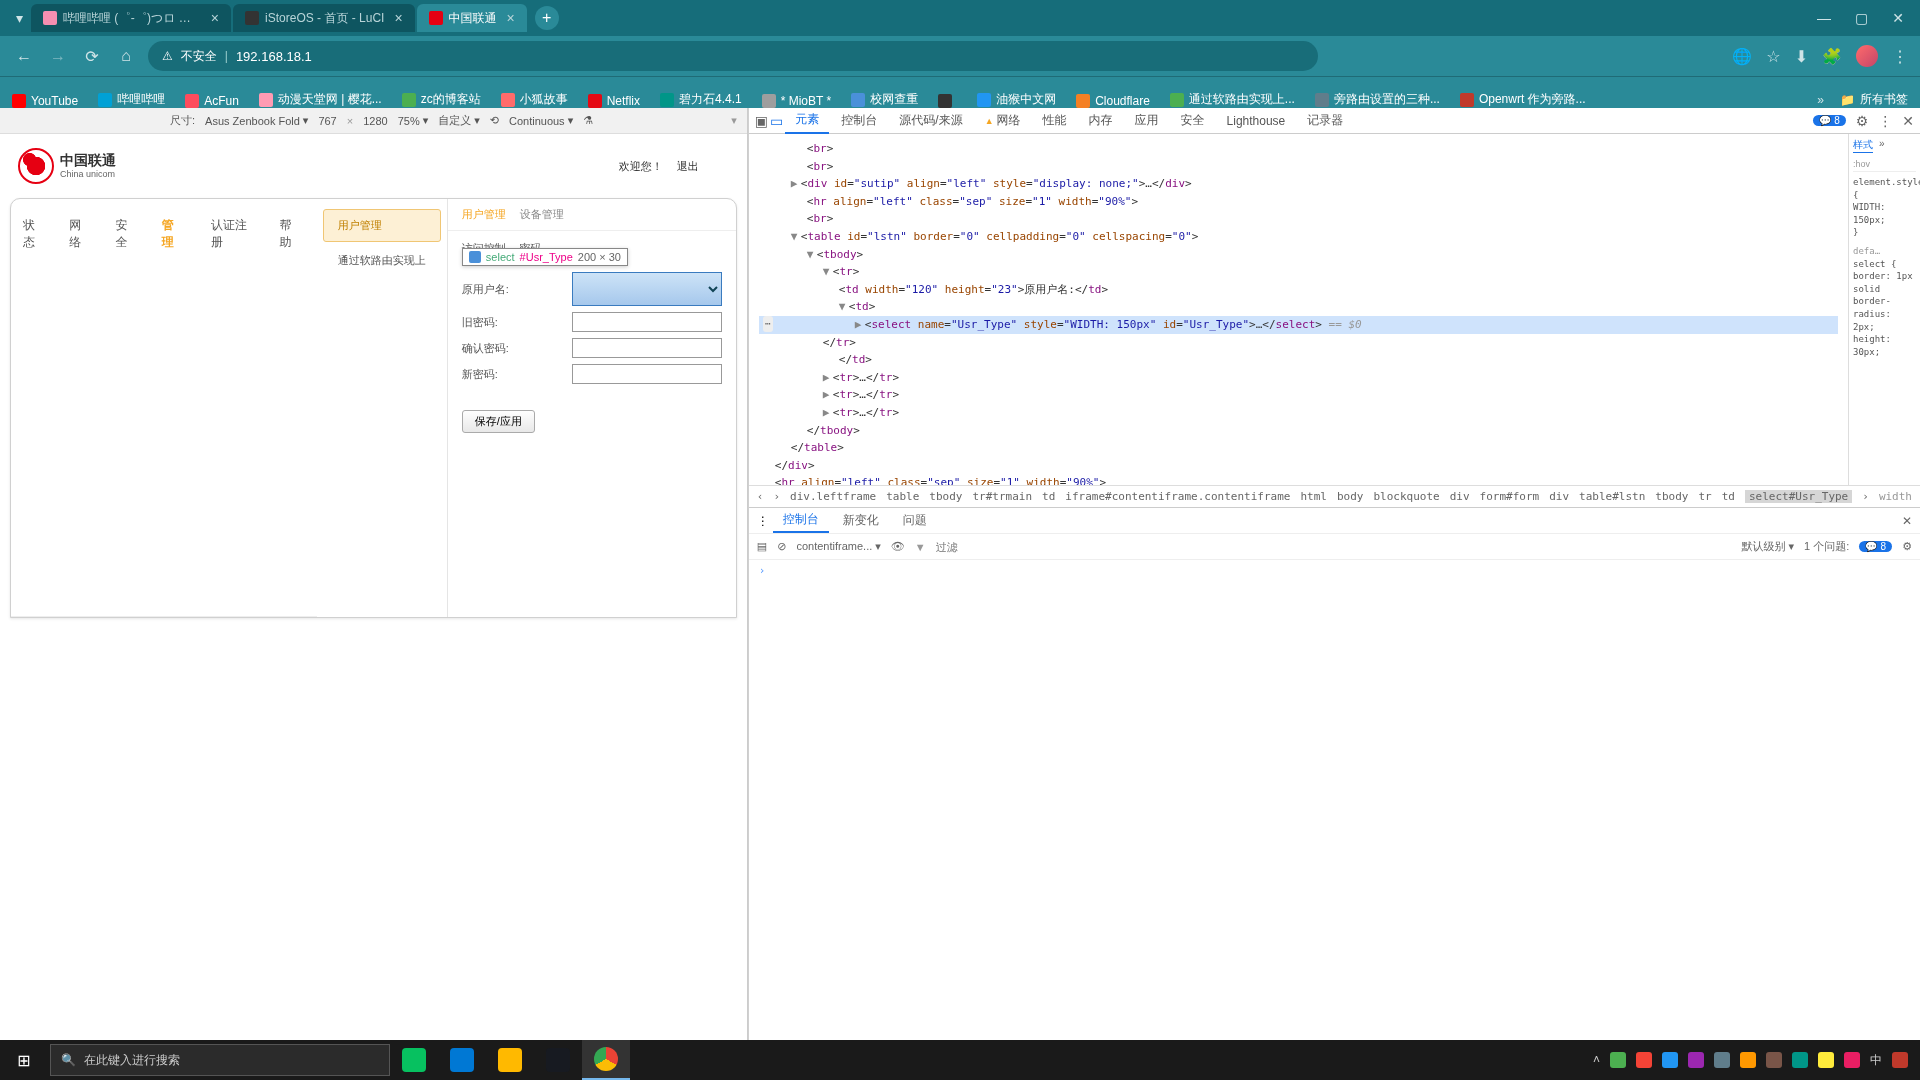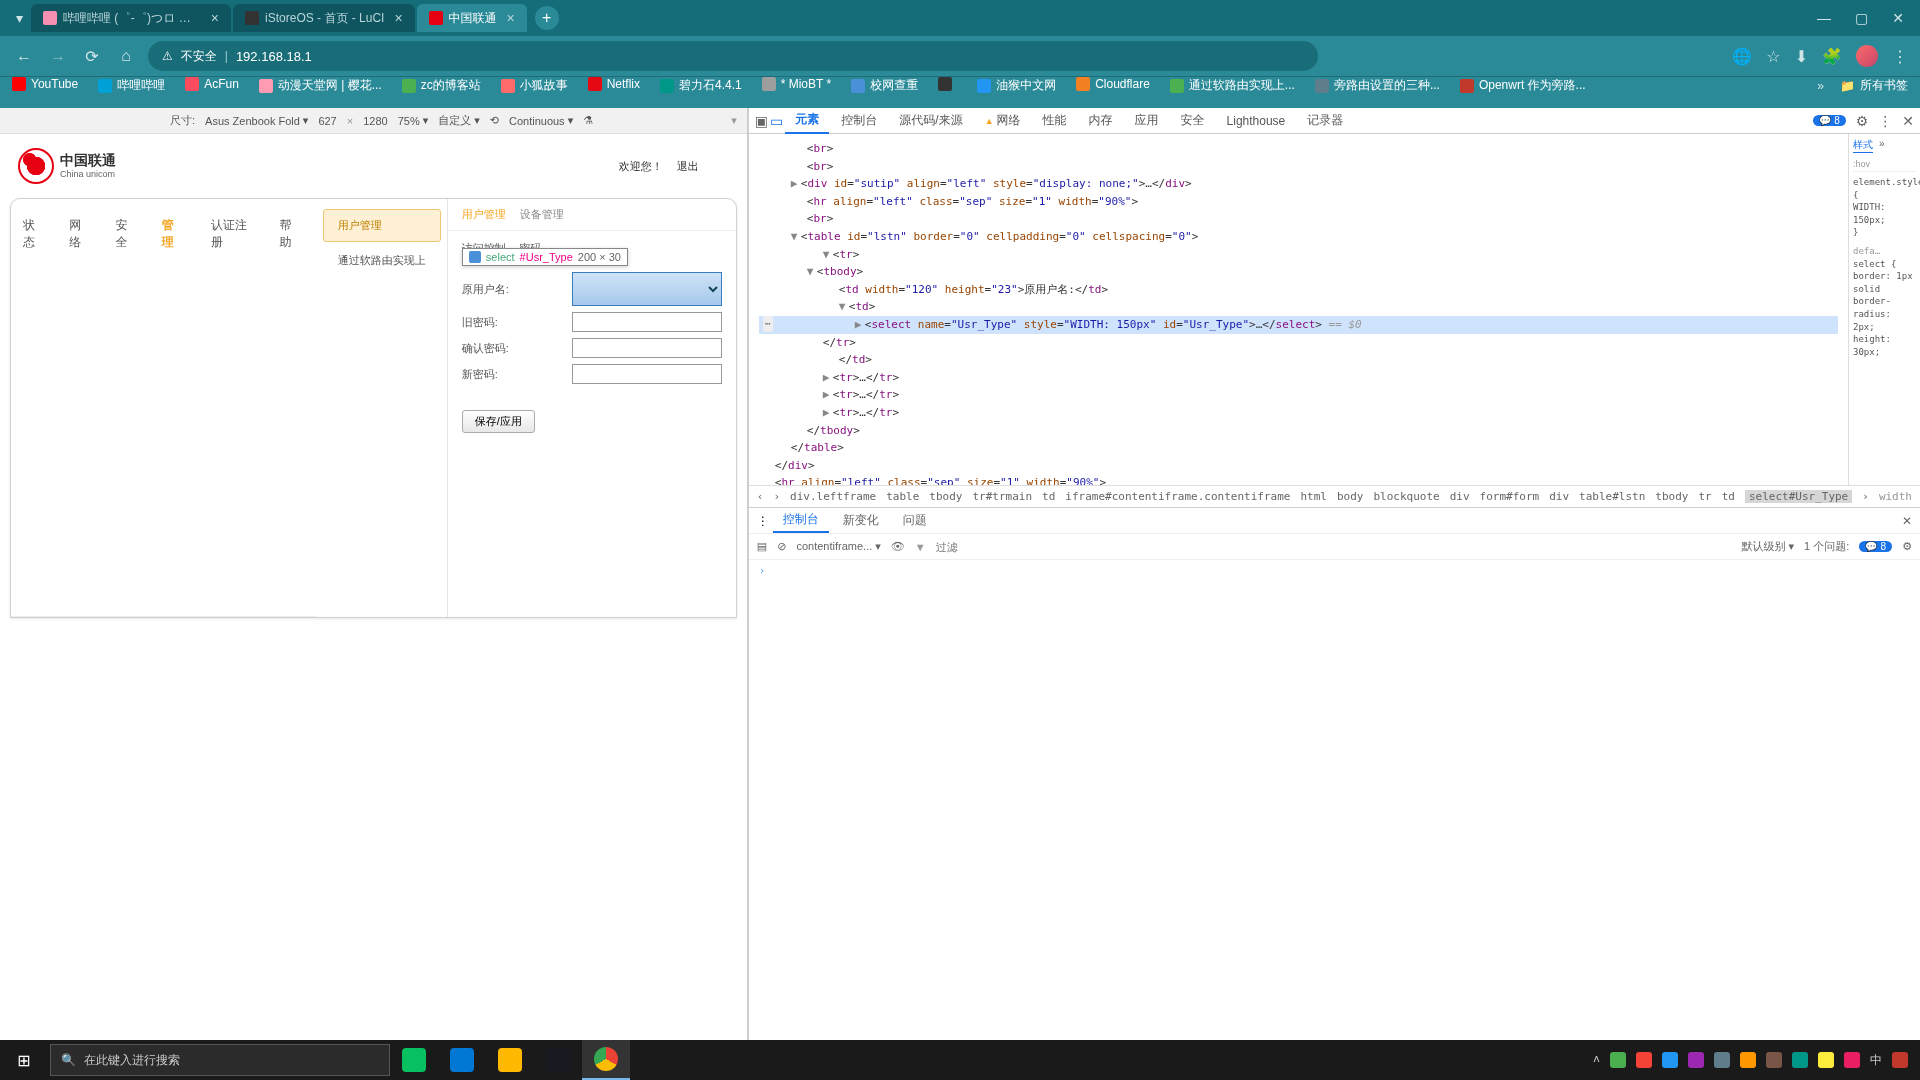--- a/index.html
+++ b/index.html
@@ -21,21 +21,21 @@
 .address-bar { background: #2a8a98; height: 40px; display: flex; align-items: center; padding: 0 12px; gap: 10px; }
 .nav-btn { color: #cfe4e7; font-size: 16px; width: 24px; text-align: center; }
 .url-box { flex: 0 0 auto; display: flex; align-items: center; background: #186d79; border-radius: 16px; height: 30px; padding: 0 14px; gap: 8px; color: #fff; min-width: 1170px; }
 .url-warn { font-size: 12px; }
 .url-text { font-size: 13px; color: #fff; }
 .addr-spacer { flex: 1; }
 .addr-icons { display: flex; gap: 14px; align-items: center; color: #cfe4e7; font-size: 16px; }
 .avatar { width: 22px; height: 22px; border-radius: 50%; background: linear-gradient(135deg,#ff6b6b,#c44569); }
 
 
-.bookmarks-bar { background: #2a8a98; height: 32px; display: flex; align-items: flex-start; padding: 0 12px; gap: 20px; border-top: 1px solid #1f6b76; }
+.bookmarks-bar { background: #2a8a98; height: 32px; display: flex; align-items: flex-end; padding: 0 12px; gap: 20px; border-top: 1px solid #1f6b76; }
 .bookmark { display: flex; align-items: center; gap: 5px; color: #fff; font-size: 12px; white-space: nowrap; }
 .bm-icon { width: 14px; height: 14px; border-radius: 2px; display: inline-block; }
 .bm-more { margin-left: auto; display: flex; gap: 16px; align-items: center; color: #cfe4e7; }
 
 
 .main-area { display: flex; height: 952px; }
 .page-viewport { width: 822px; background: #f5f5f5; position: relative; border-right: 1px solid #ccc; }
 .devtools { flex: 1; background: #fff; display: flex; flex-direction: column; border-left: 1px solid #d0d0d0; }
 
 
@@ -79,21 +79,21 @@
 .tt-icon { width: 12px; height: 12px; background: #4a90d9; border-radius: 2px; }
 .tt-sel { color: #4a7; }
 .tt-id { color: #e08; }
 .tt-dim { color: #666; }
 
 .save-btn { margin: 20px 14px; padding: 3px 12px; font-size: 11px; border: 1px solid #aaa; background: linear-gradient(#fefefe,#e8e8e8); border-radius: 3px; }
 
 
 .dt-tabbar { height: 26px; border-bottom: 1px solid #ccc; display: flex; align-items: center; font-size: 12px; color: #555; padding: 0 6px; gap: 2px; }
 .dt-tab { padding: 4px 10px; }
-.dt-tab.active { color: #1a73e8; border-bottom: 2px solid #1a73e8; font-weight: bold; }
+.dt-tab.active { color: #1a73e8; border-bottom: 2px solid #1a73e8; }
 .dt-tab.warn::before { content: "▲"; color: #f5a623; font-size: 9px; margin-right: 3px; }
 .dt-tabbar-right { margin-left: auto; display: flex; align-items: center; gap: 10px; }
 .dt-badge { background: #1a73e8; color: #fff; border-radius: 8px; padding: 0 6px; font-size: 10px; }
 .dt-icon { color: #666; font-size: 14px; }
 
 .dt-body { flex: 1; display: flex; overflow: hidden; }
 .elements-tree { flex: 1; font-family: Consolas, monospace; font-size: 11px; padding: 6px 10px; color: #333; overflow: auto; line-height: 1.6; }
 .tag { color: #881280; }
 .attr-n { color: #994500; }
 .attr-v { color: #1a1aa6; }
@@ -265,21 +265,21 @@
   </div>
 </div>
 
 <div class="main-area">
 
   <div class="page-viewport">
     <div class="device-toolbar">
       <span style="width:150px"></span>
       <span>尺寸:</span>
       <span class="dt-dropdown"><span>Asus Zenbook Fold</span> ▾</span>
-      <span>627</span>
+      <span>767</span>
       <span class="dt-sep">×</span>
       <span>1280</span>
       <span class="dt-dropdown"><span>75%</span> ▾</span>
       <span class="dt-dropdown"><span>自定义</span> ▾</span>
       <span>⟲</span>
       <span class="dt-dropdown"><span>Continuous</span> ▾</span>
       <span>⚗</span>
       <span style="flex:1"></span>
       <span style="color:#999">▾</span>
     </div>
@@ -379,22 +379,22 @@
     </div>
 
     <div class="dt-body">
       <div class="elements-tree" style="position:relative">
         <div class="tree-line indent3">&lt;<span class="tag">br</span>&gt;</div>
         <div class="tree-line indent3">&lt;<span class="tag">br</span>&gt;</div>
         <div class="tree-line indent2"><span class="arrow">▶</span>&lt;<span class="tag">div</span> <span class="attr-n">id</span>=<span class="attr-v">"sutip"</span> <span class="attr-n">align</span>=<span class="attr-v">"left"</span> <span class="attr-n">style</span>=<span class="attr-v">"display: none;"</span>&gt;…&lt;/<span class="tag">div</span>&gt;</div>
         <div class="tree-line indent3">&lt;<span class="tag">hr</span> <span class="attr-n">align</span>=<span class="attr-v">"left"</span> <span class="attr-n">class</span>=<span class="attr-v">"sep"</span> <span class="attr-n">size</span>=<span class="attr-v">"1"</span> <span class="attr-n">width</span>=<span class="attr-v">"90%"</span>&gt;</div>
         <div class="tree-line indent3">&lt;<span class="tag">br</span>&gt;</div>
         <div class="tree-line indent2"><span class="arrow">▼</span>&lt;<span class="tag">table</span> <span class="attr-n">id</span>=<span class="attr-v">"lstn"</span> <span class="attr-n">border</span>=<span class="attr-v">"0"</span> <span class="attr-n">cellpadding</span>=<span class="attr-v">"0"</span> <span class="attr-n">cellspacing</span>=<span class="attr-v">"0"</span>&gt;</div>
+        <div class="tree-line indent3"><span class="arrow">▼</span>&lt;<span class="tag">tbody</span>&gt;</div>
         <div class="tree-line indent4"><span class="arrow">▼</span>&lt;<span class="tag">tr</span>&gt;</div>
-        <div class="tree-line indent3"><span class="arrow">▼</span>&lt;<span class="tag">tbody</span>&gt;</div>
         <div class="tree-line indent5">&lt;<span class="tag">td</span> <span class="attr-n">width</span>=<span class="attr-v">"120"</span> <span class="attr-n">height</span>=<span class="attr-v">"23"</span>&gt;<span class="txt">原用户名:</span>&lt;/<span class="tag">td</span>&gt;</div>
         <div class="tree-line indent5"><span class="arrow">▼</span>&lt;<span class="tag">td</span>&gt;</div>
         <div class="tree-line indent6 selected" style="position:relative"><span class="ellipsis-badge">⋯</span><span class="arrow">▶</span>&lt;<span class="tag">select</span> <span class="attr-n">name</span>=<span class="attr-v">"Usr_Type"</span> <span class="attr-n">style</span>=<span class="attr-v">"WIDTH: 150px"</span> <span class="attr-n">id</span>=<span class="attr-v">"Usr_Type"</span>&gt;…&lt;/<span class="tag">select</span>&gt; <span class="comment">== $0</span></div>
         <div class="tree-line indent4">&lt;/<span class="tag">tr</span>&gt;</div>
         <div class="tree-line indent5">&lt;/<span class="tag">td</span>&gt;</div>
         <div class="tree-line indent4"><span class="arrow">▶</span>&lt;<span class="tag">tr</span>&gt;…&lt;/<span class="tag">tr</span>&gt;</div>
         <div class="tree-line indent4"><span class="arrow">▶</span>&lt;<span class="tag">tr</span>&gt;…&lt;/<span class="tag">tr</span>&gt;</div>
         <div class="tree-line indent4"><span class="arrow">▶</span>&lt;<span class="tag">tr</span>&gt;…&lt;/<span class="tag">tr</span>&gt;</div>
         <div class="tree-line indent3">&lt;/<span class="tag">tbody</span>&gt;</div>
         <div class="tree-line indent2">&lt;/<span class="tag">table</span>&gt;</div>

